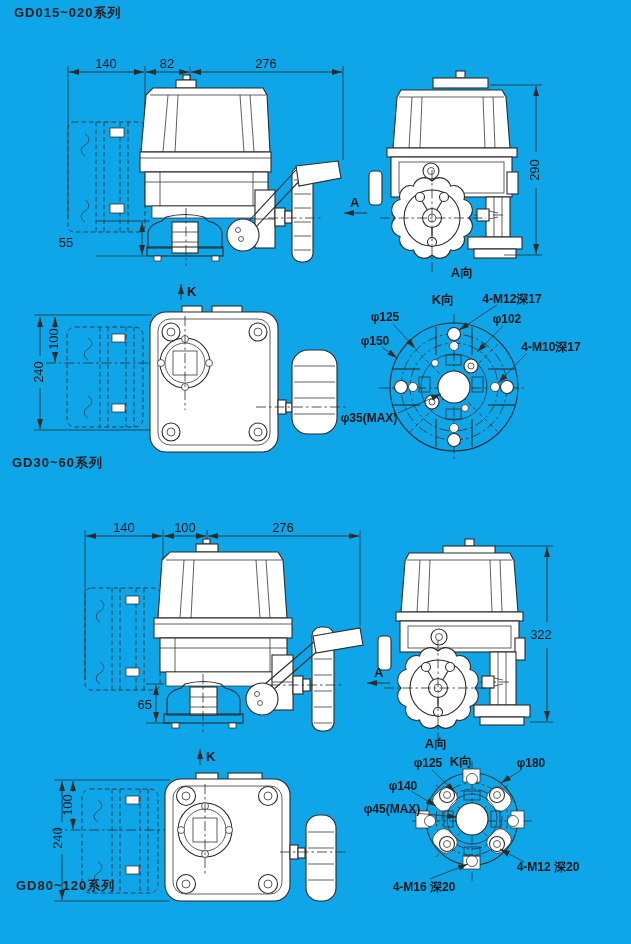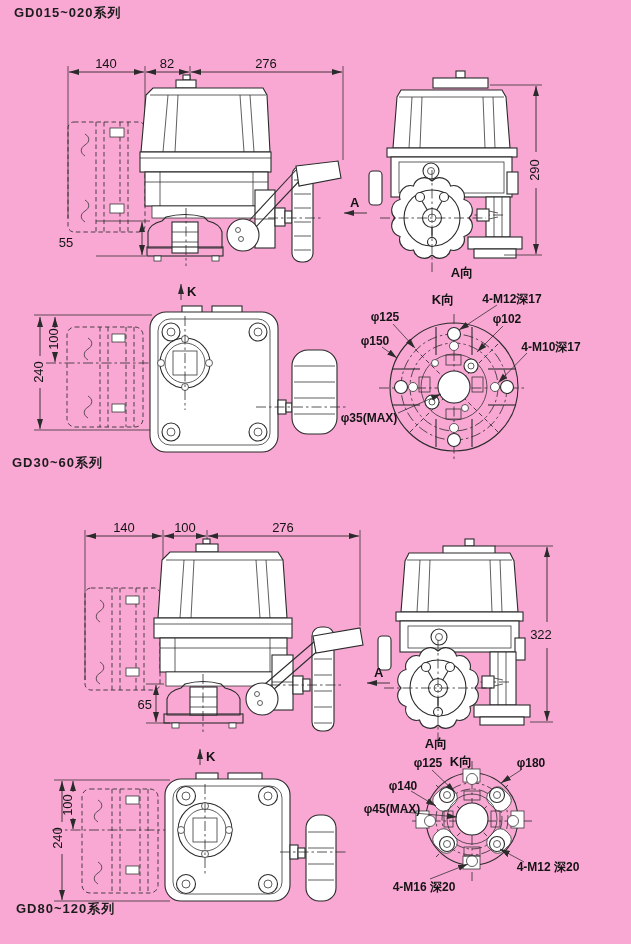--- a/index.html
+++ b/index.html
@@ -1,16 +1,16 @@
 <!DOCTYPE html>
 <html><head>
 <meta charset="utf-8">
 <style>
   html,body{margin:0;padding:0;background:#ffffff}
-  #stage{position:relative;width:631px;height:944px;background:#f9a8d4;overflow:hidden;
+  #stage{position:relative;width:631px;height:944px;background:#0ea5e9;overflow:hidden;
          font-family:"Liberation Sans","DejaVu Sans",sans-serif}
   #stage svg{position:absolute;left:0;top:0}
   .title{position:absolute;font-size:13px;font-weight:bold;color:#1c1c1c;letter-spacing:1px;white-space:nowrap}
   
   .s{stroke:#2b2b2b;stroke-width:1.1;fill:none}
   .w{fill:#ffffff}
   .t{stroke-width:.75}
   .d{stroke-dasharray:4.5 3;stroke-width:.85}
   .cl{stroke-dasharray:10 3 2.5 3;stroke-width:.8}
   .dim{stroke-width:.9}
@@ -19,21 +19,21 @@
   .lab{font-size:12px;font-weight:bold}
   .big{font-size:13px;font-weight:bold}
 </style>
 </head>
 <body>
 
 <div id="stage">
 
   <div class="title" style="left:14px;top:4px">GD015~020系列</div>
   <div class="title" style="left:12px;top:454px">GD30~60系列</div>
-  <div class="title" style="left:16px;top:900px">GD80~120系列</div>
+  <div class="title" style="left:16px;top:877px">GD80~120系列</div>
 
   <svg width="631" height="944" viewBox="0 0 631 944">
     <defs>
       <marker id="ar" markerUnits="userSpaceOnUse" markerWidth="11" markerHeight="8" refX="10" refY="4" orient="auto-start-reverse">
         <path d="M0,1 L10,4 L0,7 Z" fill="#2b2b2b"></path>
       </marker>
       <pattern id="hch" patternUnits="userSpaceOnUse" width="5" height="5" patternTransform="rotate(45)">
         <rect width="5" height="5" fill="#ffffff"></rect>
         <line x1="0" y1="0" x2="0" y2="5" stroke="#5a5a5a" stroke-width="1"></line>
       </pattern>

